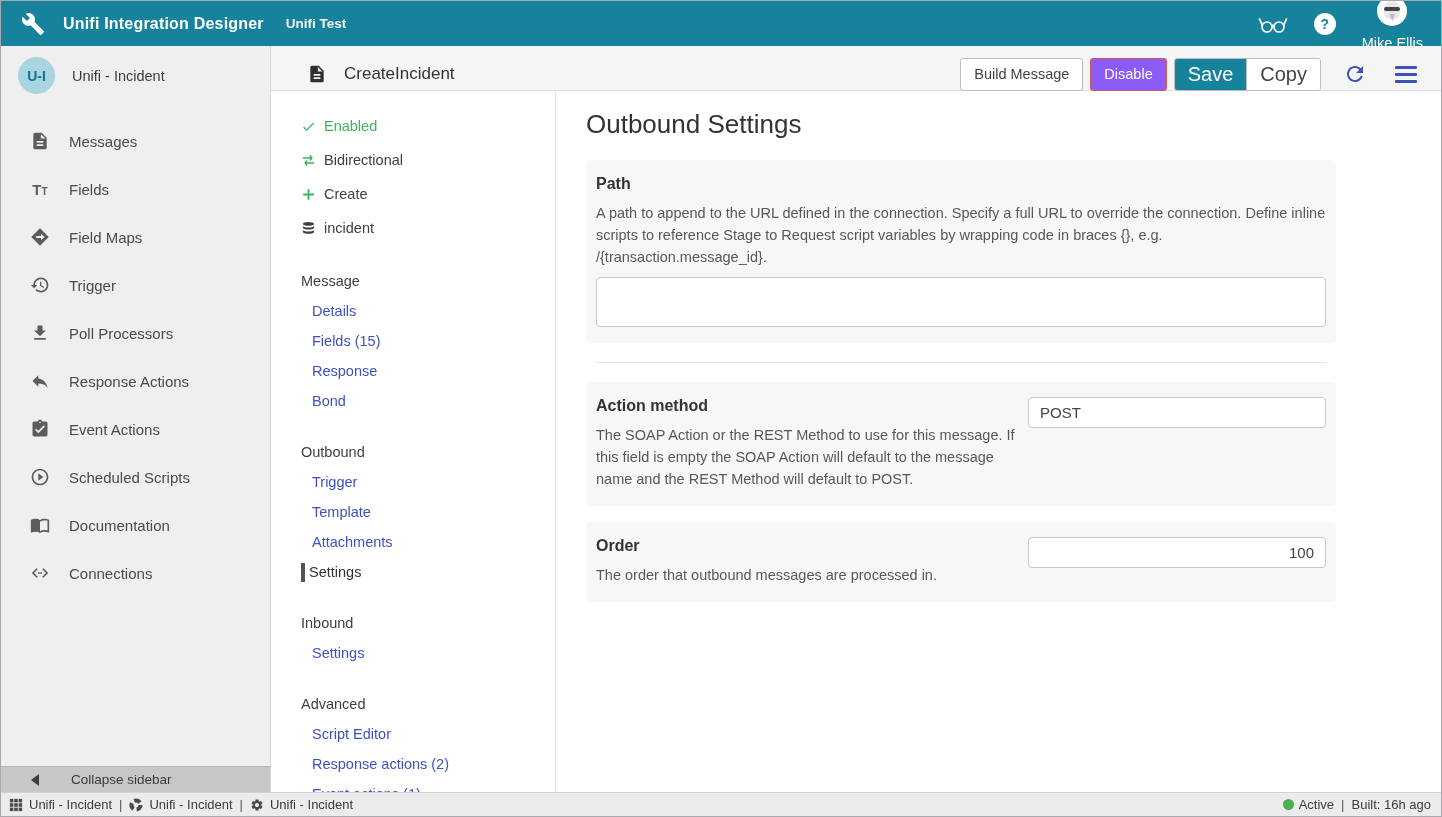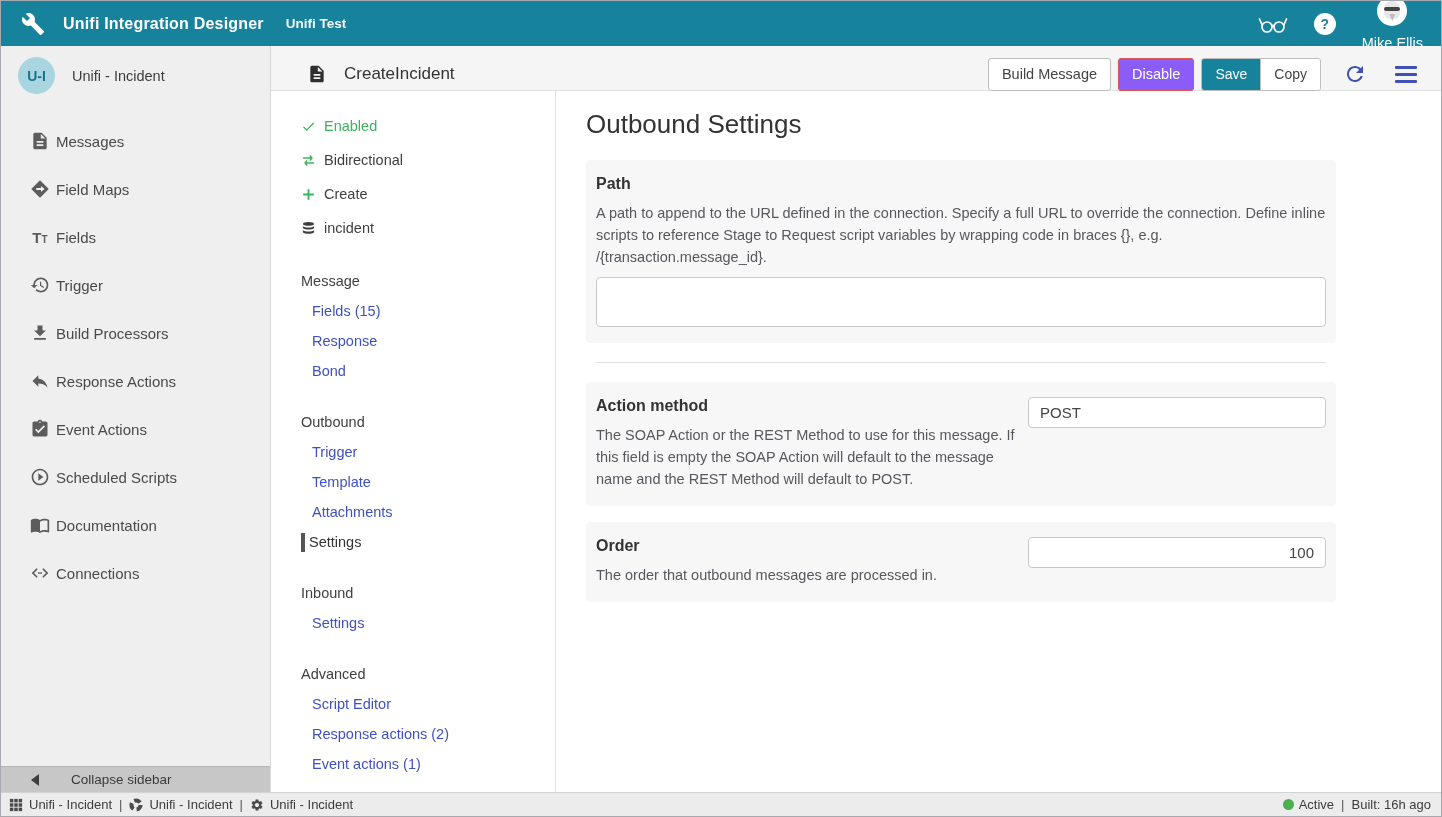--- a/index.html
+++ b/index.html
@@ -23,39 +23,39 @@
 
   
   .body { flex:1; display:flex; min-height:0; }
 
   
   .sidebar { width:270px; background:#efefef; border-right:1px solid #d8d8d8; display:flex; flex-direction:column; flex-shrink:0; }
   .brand { display:flex; align-items:center; gap:17px; padding:11px 0 11px 17px; }
   .brand-avatar { width:37px; height:37px; border-radius:50%; background:#a8d5e0; color:#15758d; font-weight:bold; font-size:14px; display:flex; align-items:center; justify-content:center; }
   .brand-name { font-size:14.5px; color:#3c3c3c; }
   .side-menu { margin-top:12px; }
-  .side-item { height:48px; display:flex; align-items:center; gap:6px; padding-left:29px; cursor:pointer; color:#4a4a4a; }
+  .side-item { height:48px; display:flex; align-items:center; gap:19px; padding-left:29px; cursor:pointer; color:#4a4a4a; }
   .side-item svg { width:20px; height:20px; fill:#5c5c5c; flex-shrink:0; }
   .side-item .tt-icon { width:20px; text-align:center; font-weight:bold; color:#5c5c5c; font-size:15px; flex-shrink:0; }
   .side-item .tt-icon small { font-size:10px; font-weight:bold; }
   .side-label { font-size:15px; }
   .collapse-row { margin-top:auto; height:26px; background:#c7c7c7; border-top:1px solid #b5b5b5; display:flex; align-items:center; gap:32px; padding-left:30px; cursor:pointer; }
   .collapse-row .tri { width:0; height:0; border-top:6px solid transparent; border-bottom:6px solid transparent; border-right:8px solid #3e3e3e; }
   .collapse-label { font-size:13.5px; color:#3a3a3a; }
 
   
   .rightcol { flex:1; display:flex; flex-direction:column; min-width:0; }
   .page-header { height:45px; background:#f5f5f5; border-bottom:1px solid #e0e0e0; display:flex; align-items:center; padding:12px 18px 0 36px; flex-shrink:0; }
   .page-header .doc { width:20px; height:20px; fill:#2f2f2f; margin-right:17px; }
   .msg-title { font-size:17px; color:#333; }
   .ph-spacer { flex:1; }
   .btn { height:33px; border:1px solid #bdbdbd; background:#fff; color:#444; font-size:14.5px; border-radius:3px; padding:0 13px; cursor:pointer; font-family:inherit; }
   .btn-danger { background:#8b5cf6; border-color:#d95252; color:#fff; margin-left:7px; }
   .btn-group { display:flex; margin-left:7px; border:1px solid #bdbdbd; border-radius:3px; overflow:hidden; height:33px; }
-  .btn-group button { border:none; height:100%; font-size:14px; padding:0 13px; cursor:pointer; font-family:inherit; }
+  .btn-group button { border:none; height:100%; font-size:20px; padding:0 13px; cursor:pointer; font-family:inherit; }
   .btn-save { background:#16829c; color:#fff; }
   .btn-copy { background:#fff; color:#444; border-left:1px solid #bdbdbd !important; }
   .icon-btn { background:none; border:none; cursor:pointer; padding:0; display:flex; align-items:center; }
   .refresh-btn { margin-left:22px; }
   .refresh-btn svg { width:24px; height:24px; fill:#3f51b5; }
   .menu-btn { margin-left:28px; margin-right:6px; flex-direction:column; gap:4px; }
   .menu-btn span { display:block; width:22px; height:3px; background:#3f51b5; border-radius:1px; }
 
   .content { flex:1; display:flex; min-height:0; background:#fff; }
 
@@ -131,41 +131,41 @@
       </div>
 
       <nav class="side-menu">
         <div class="side-item">
           <svg viewBox="0 0 24 24">
               <path d="M14 2H6c-1.1 0-2 .9-2 2v16c0 1.1.9 2 2 2h12c1.1 0 2-.9 2-2V8l-6-6zm2 16H8v-2h8v2zm0-4H8v-2h8v2zm-3-5V3.5L18.5 9H13z"></path>
             </svg>
           <span class="side-label">Messages</span>
         </div>
         <div class="side-item">
+          <span class="tt-icon">T<small>T</small></span>
+          <span class="side-label">Fields</span>
+        </div>
+        <div class="side-item">
           <svg viewBox="0 0 24 24">
               <path d="M12 1.5 22.5 12 12 22.5 1.5 12z"></path>
               <path fill="#efefef" d="M13.2 8.3v2.6H7.5v2.2h5.7v2.6L17.5 12z"></path>
             </svg>
           <span class="side-label">Field Maps</span>
         </div>
         <div class="side-item">
-          <span class="tt-icon">T<small>T</small></span>
-          <span class="side-label">Fields</span>
-        </div>
-        <div class="side-item">
           <svg viewBox="0 0 24 24">
               <path d="M13 3c-4.97 0-9 4.03-9 9H1l3.89 3.89.07.14L9 12H6c0-3.87 3.13-7 7-7s7 3.13 7 7-3.13 7-7 7c-1.93 0-3.68-.79-4.94-2.06l-1.42 1.42C8.27 19.99 10.51 21 13 21c4.97 0 9-4.03 9-9s-4.03-9-9-9zm-1 5v5l4.28 2.54.72-1.21-3.5-2.08V8H12z"></path>
             </svg>
           <span class="side-label">Trigger</span>
         </div>
         <div class="side-item">
           <svg viewBox="0 0 24 24">
               <path d="M19 9h-4V3H9v6H5l7 7 7-7zM5 18v2h14v-2H5z"></path>
             </svg>
-          <span class="side-label">Build Processors</span>
+          <span class="side-label">Poll Processors</span>
         </div>
         <div class="side-item">
           <svg viewBox="0 0 24 24">
               <path d="M10 9V5l-7 7 7 7v-4.1c5 0 8.5 1.6 11 5.1-1-5-4-10-11-11z"></path>
             </svg>
           <span class="side-label">Response Actions</span>
         </div>
         <div class="side-item">
           <svg viewBox="0 0 24 24">
               <path d="M19 3h-4.18C14.4 1.84 13.3 1 12 1c-1.3 0-2.4.84-2.82 2H5c-1.1 0-2 .9-2 2v14c0 1.1.9 2 2 2h14c1.1 0 2-.9 2-2V5c0-1.1-.9-2-2-2zm-7 0c.55 0 1 .45 1 1s-.45 1-1 1-1-.45-1-1 .45-1 1-1zm-2 14-4-4 1.41-1.41L10 14.17l6.59-6.59L18 9l-8 8z"></path>
@@ -251,20 +251,21 @@
                 <g fill="#3f3f3f">
                   <ellipse cx="12" cy="4.6" rx="9" ry="3.1"></ellipse>
                   <path d="M3 8.2c1.7 1.4 5 2.1 9 2.1s7.3-.7 9-2.1v2.4c0 1.7-4 3.1-9 3.1s-9-1.4-9-3.1z"></path>
                   <path d="M3 14.6c1.7 1.4 5 2.1 9 2.1s7.3-.7 9-2.1v2.8c0 1.7-4 3.1-9 3.1s-9-1.4-9-3.1z"></path>
                 </g>
               </svg>
             <span>incident</span>
           </div>
 
           <div class="nav-section-title">Message</div>
+          <div class="nav-link">Details</div>
           <div class="nav-link">Fields (15)</div>
           <div class="nav-link">Response</div>
           <div class="nav-link">Bond</div>
 
           <div class="nav-section-title">Outbound</div>
           <div class="nav-link">Trigger</div>
           <div class="nav-link">Template</div>
           <div class="nav-link">Attachments</div>
           <div class="nav-link active">
             <span class="active-bar"></span>

